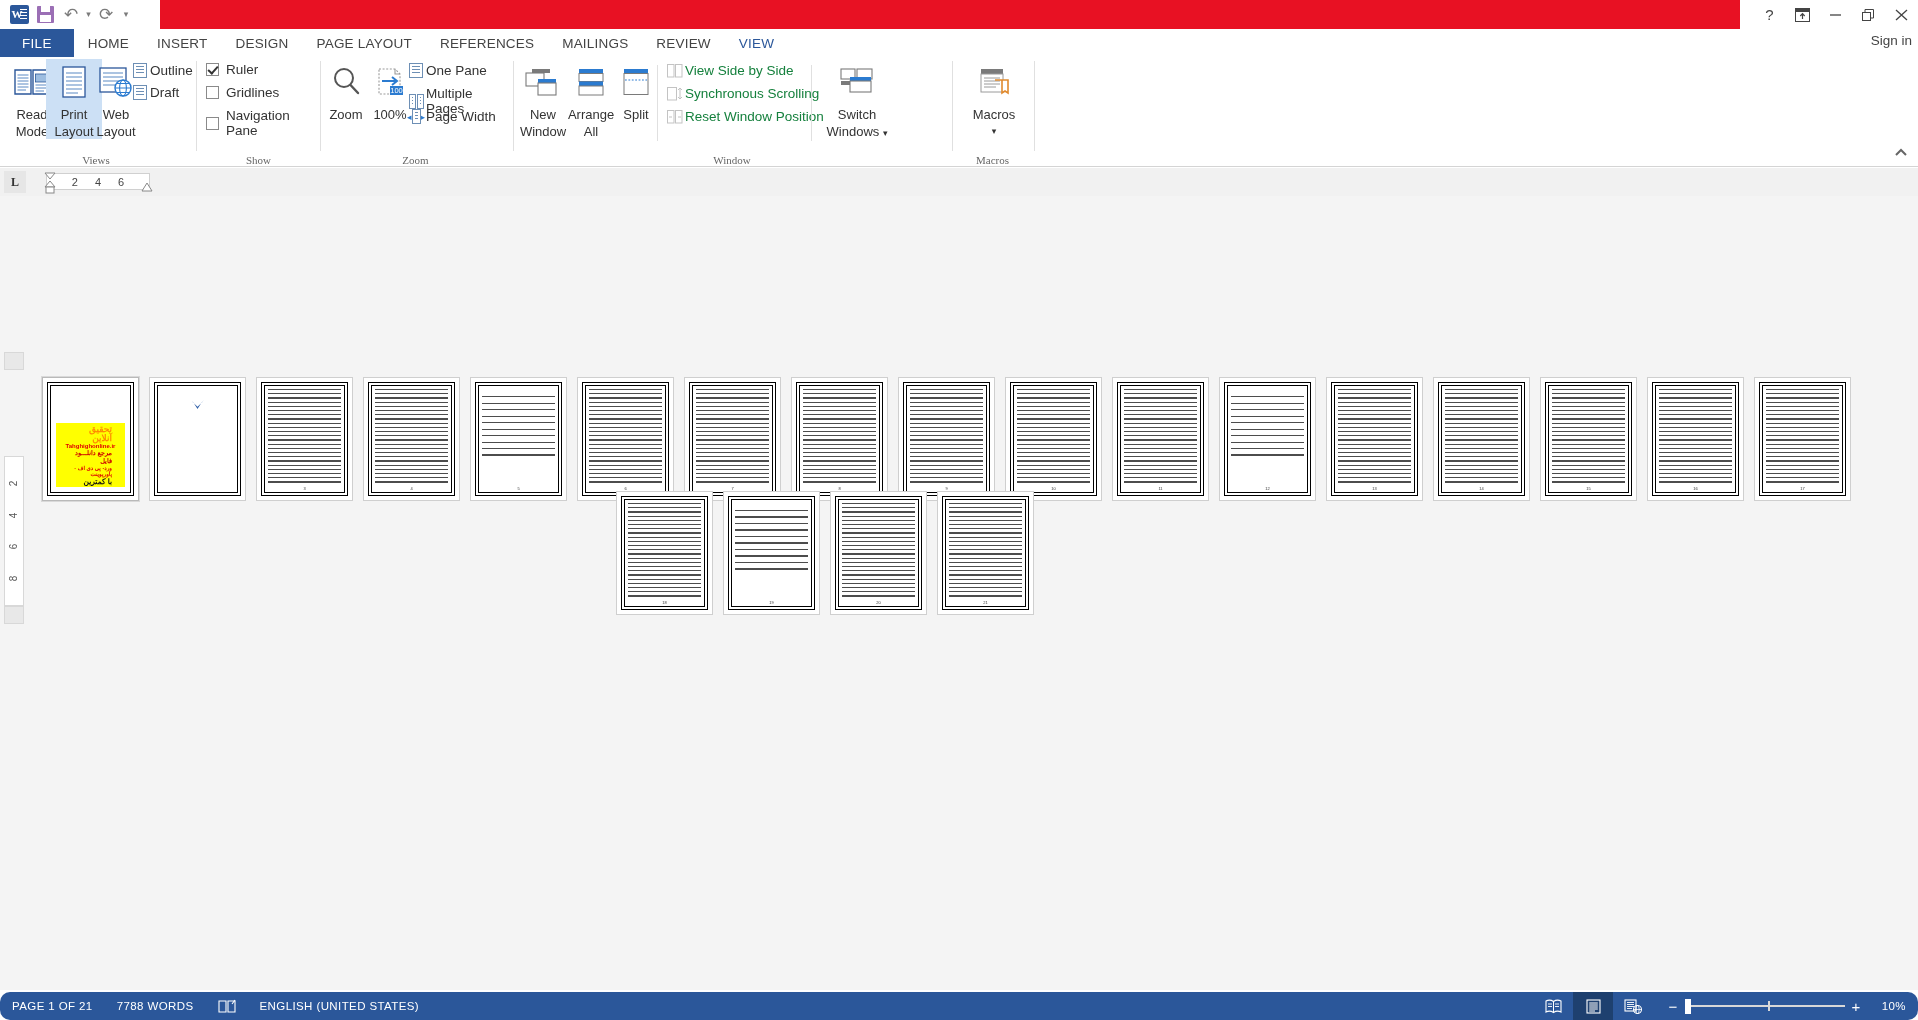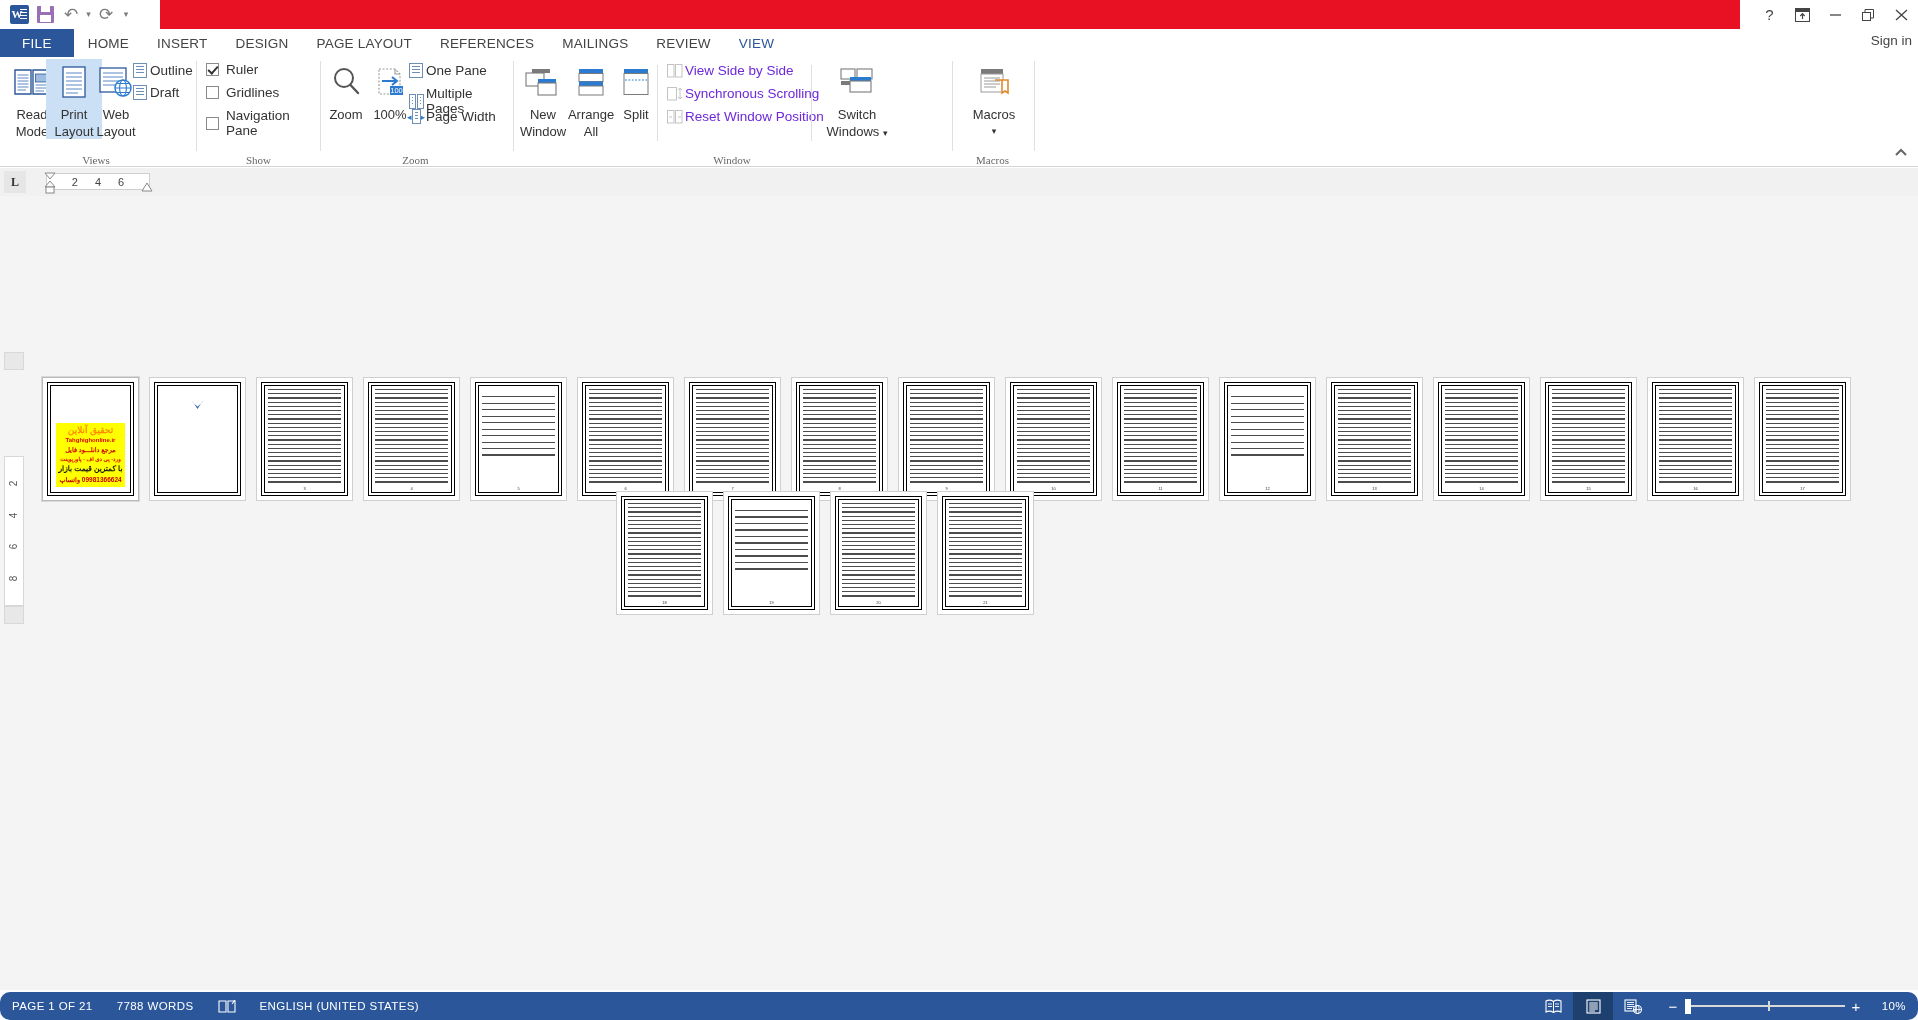--- a/index.html
+++ b/index.html
@@ -108,21 +108,21 @@
     width: 13px; height: 13px; border: 1px solid #8a8a8a; background: #fff;
     margin-right: 7px; position: relative; flex: none;
   }
   .chkbox.on::after {
     content: ""; position: absolute; left: 3px; top: 0px; width: 4px; height: 8px;
     border: solid #333; border-width: 0 2px 2px 0; transform: rotate(42deg);
   }
   .smallrow {
     position: absolute; display: flex; align-items: center; font-size: 13.5px; color: #333;
   }
-  .smallrow.dim { color: #6d28d9; }
+  .smallrow.dim { color: #15803d; }
   .smallrow .si { width: 20px; display: flex; align-items: center; justify-content: center; flex: none; }
 
   
   .pgicon { width: 14px; height: 15px; border: 1px solid #6d8fb5; background: #fff; position: relative; }
   .pgicon::after {
     content: ""; position: absolute; left: 2px; top: 2px; right: 2px; bottom: 2px;
     background: repeating-linear-gradient(#6d8fb5 0 1px, transparent 1px 3px);
   }
 
   .collapse-ribbon {
@@ -189,21 +189,21 @@
     top: 10px; bottom: 34px;
   }
   .pagenum {
     position: absolute; bottom: 1px; left: 0; right: 0; text-align: center;
     font-size: 4px; color: #333;
   }
   
   .advert {
     position: absolute; left: 5px; top: 5px; right: 5px; bottom: 5px;
     background: #ffff00; display: flex; flex-direction: column;
-    align-items: center; justify-content: space-around; padding: 2px 1px;
+    align-items: center; justify-content: space-around; padding: 2px 13px;
     overflow: hidden;
     margin-top: 32px;
   }
   .advert .l1 { font-size: 9px; color: #ff8c00; font-weight: bold; direction: rtl; line-height: 1; }
   .advert .l2 { font-size: 6px; color: #e00000; font-weight: bold; }
   .advert .l3 { font-size: 6.5px; color: #cc0000; font-weight: bold; direction: rtl; }
   .advert .l4 { font-size: 5.5px; color: #dd0000; font-weight: bold; direction: rtl; }
   .advert .l5 { font-size: 7.5px; color: #111; font-weight: bold; direction: rtl; }
   .advert .l6 { font-size: 6.5px; color: #c00; font-weight: bold; direction: rtl; }
   

